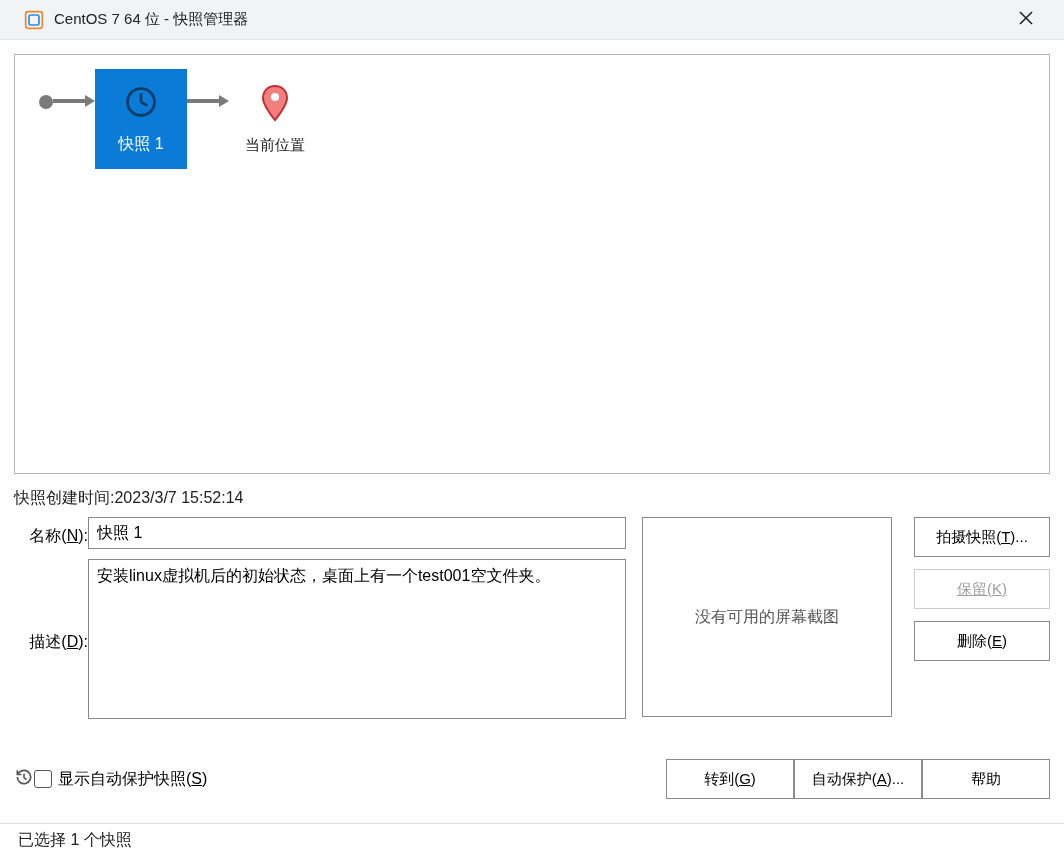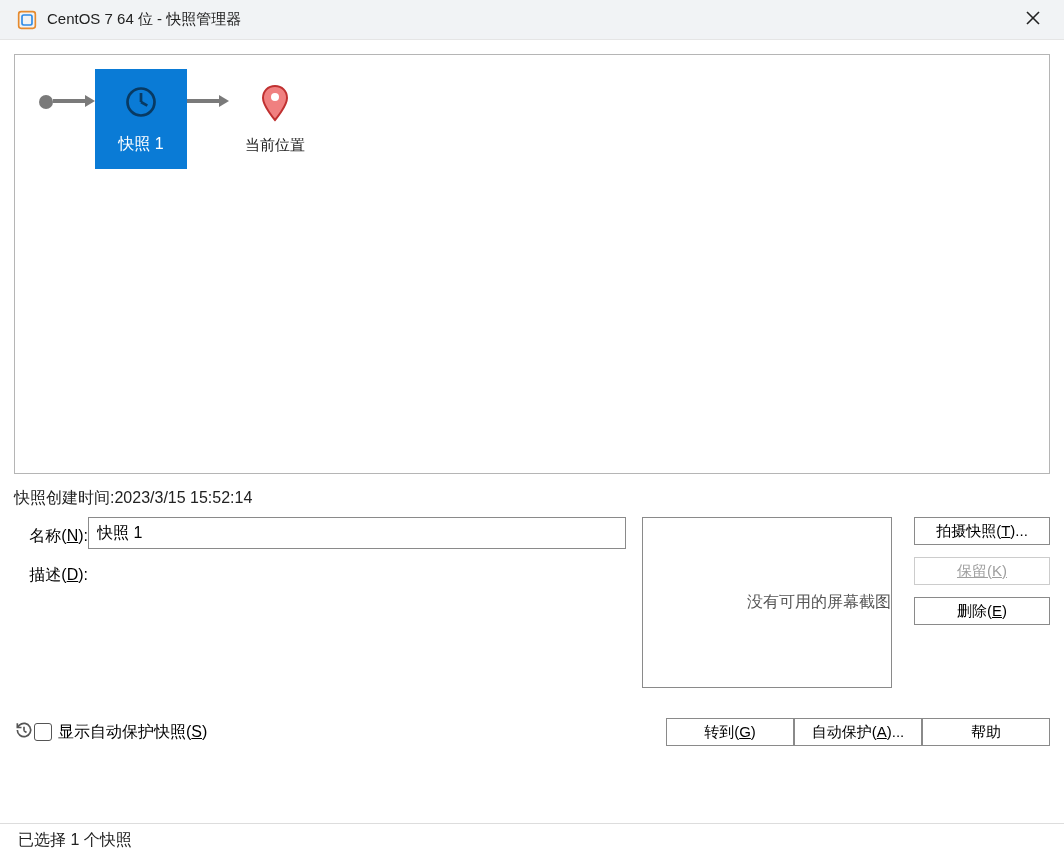--- a/index.html
+++ b/index.html
@@ -1,18 +1,18 @@
 <!DOCTYPE html>
 <html><head>
 <meta charset="utf-8">
 <style>
 * { box-sizing: border-box; margin: 0; padding: 0; font-family: "Microsoft YaHei", "Segoe UI", sans-serif; }
 body { width: 1064px; height: 855px; background: #fff; overflow: hidden; }
 
-.titlebar { height: 40px; display: flex; align-items: center; padding: 0 17px; background: #f1f3f5; border-bottom: 1px solid #e5e5e5; }
+.titlebar { height: 40px; display: flex; align-items: center; padding: 0 24px; background: #f1f3f5; border-bottom: 1px solid #e5e5e5; }
 .titlebar .app-icon { width: 20px; height: 20px; margin-right: 10px; }
 .titlebar .title-text { font-size: 15px; color: #222; flex: 1; }
 .titlebar .close-btn { width: 28px; height: 28px; display:flex; align-items:center; justify-content:center; cursor:pointer; }
 .titlebar .close-btn svg { width:16px; height:16px; stroke:#222; stroke-width:1.6; }
 
 .dialog-body { padding: 14px; display:flex; flex-direction:column; height: calc(100% - 40px - 32px); }
 
 .tree-area { border:1px solid #b5b5b5; height: 420px; background:#fff; position:relative; padding:14px 24px; }
 .snapshot-graph { display:flex; align-items:flex-start; }
 .start-dot { width:14px; height:14px; background:#7a7a7a; border-radius:50%; margin-top:26px; }
@@ -31,24 +31,24 @@
 .info-section { margin-top:10px; }
 .creation-time { font-size:16px; color:#222; padding:4px 0 8px 0; white-space:pre; }
 .form-area { display:flex; gap:16px; }
 .form-fields { flex:1; }
 .field-row { display:flex; align-items:center; margin-bottom:10px; }
 .field-label { width:74px; text-align:right; font-size:16px; padding-top:6px; }
 .field-label .ul { text-decoration:underline; }
 .name-input { flex:1; border:1px solid #8a8a8a; padding:6px 8px; font-size:16px; height:32px; }
 .desc-input { flex:1; border:1px solid #8a8a8a; padding:6px 8px; font-size:16px; height:160px; resize:none; font-family:inherit; }
 
-.thumb-box { width:250px; height:171px; border:1px solid #8a8a8a; display:flex; align-items:center; justify-content:flex-end; font-size:16px; color:#555; margin-right:6px; }
+.thumb-box { width:250px; height:200px; border:1px solid #8a8a8a; display:flex; align-items:center; justify-content:center; font-size:16px; color:#555; margin-right:6px; }
 
 .side-buttons { width:136px; display:flex; flex-direction:column; gap:12px; }
-.btn { height:28px; border:1px solid #8a8a8a; background:#fff; font-size:15px; padding:0 8px; cursor:pointer; display:flex; align-items:center; justify-content:center; white-space:nowrap; }
+.btn { height:40px; border:1px solid #8a8a8a; background:#fff; font-size:15px; padding:0 8px; cursor:pointer; display:flex; align-items:center; justify-content:center; white-space:nowrap; }
 .btn:disabled, .btn.disabled { color:#a0a0a0; border-color:#ccc; cursor:default;text-decoration:underline; }
 .ul { text-decoration: underline; }
 
 .bottom-row { display:flex; align-items:center; gap:0; margin-top:30px; }
 .history-icon svg { width:20px; height:20px; stroke:#555; fill:none; stroke-width:2; }
 .checkbox-wrap { display:flex; align-items:center; gap:6px; cursor:pointer; }
 .checkbox-wrap .box { width:18px; height:18px; border:1.5px solid #555; border-radius:3px; }
 .checkbox-wrap .lbl { font-size:16px; }
 .spacer { flex:1; }
 .bottom-btn { width:128px; }
@@ -104,29 +104,30 @@
               <path d="M14 2 C7 2 2 7 2 14 C2 22 14 36 14 36 C14 36 26 22 26 14 C26 7 21 2 14 2 Z" fill="#f08080" stroke="#c03030" stroke-width="2"></path>
               <circle cx="14" cy="13" r="4" fill="#fff"></circle>
             </svg>
         </span>
         <div class="current-node-label">当前位置</div>
       </div>
     </div>
   </div>
 
   <div class="info-section">
-    <div class="creation-time">快照创建时间:2023/3/15 15:52:14</div>
+    <div class="creation-time">快照创建时间:2023/3/7 15:52:14</div>
     <div class="form-area">
       <div class="form-fields">
         <div class="field-row">
           <div class="field-label"><span>名称(</span><span class="ul">N</span><span>):</span></div>
           <input class="name-input" value="快照 1" style="">
         </div>
         <div class="field-row">
           <div class="field-label"><span>描述(</span><span class="ul">D</span><span>):</span></div>
+          <textarea class="desc-input" style="">安装linux虚拟机后的初始状态，桌面上有一个test001空文件夹。</textarea>
         </div>
       </div>
       <div class="thumb-box">
         <span>没有可用的屏幕截图</span>
       </div>
       <div class="side-buttons">
         <button class="btn">
             <span>拍摄快照(<span class="ul">T</span>)...</span>
           </button>
         <button class="btn disabled" disabled="">

